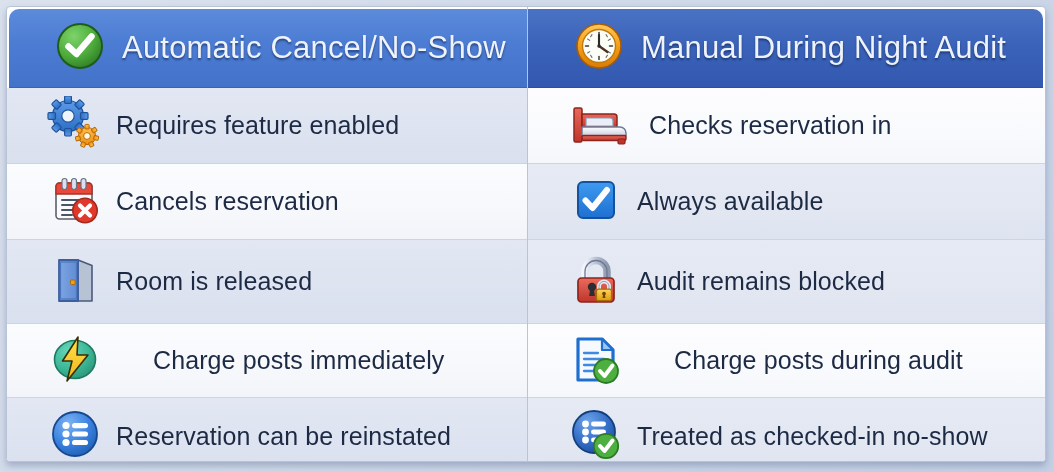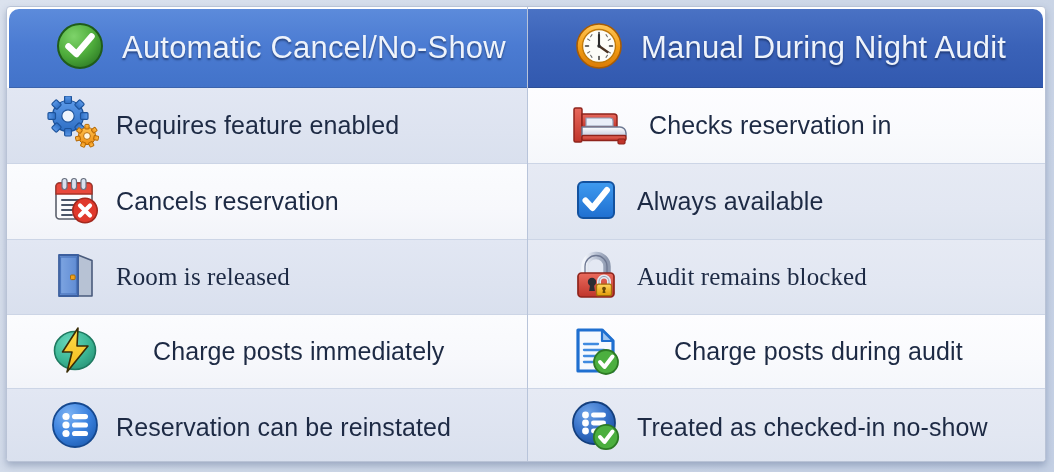--- a/index.html
+++ b/index.html
@@ -61,21 +61,21 @@
 
   
   .row {
     display: flex; align-items: center;
     padding-left: 40px;
     border-bottom: 1px solid #ccd5e6;
     position: relative;
   }
   .r0 { height: 76px; text-align: right; }
   .r1 { height: 76px; }
-  .r2 { height: 75px; font-family: Liberation Serif, serif; }
+  .r2 { height: 84px; }
   .r3 { height: 74px; gap: 37px; }
   .r4 { height: 76px; border-bottom: none; text-align: right; }
   .shade-a { background: linear-gradient(180deg,#e2e7f3 0%,#dde3f0 60%,#d9e0ee 100%); }
   .shade-b { background: linear-gradient(180deg,#fbfcfe 0%,#f7f8fc 60%,#f2f4f9 100%); }
   .col.right .shade-a { background: linear-gradient(180deg,#e6eaf4 0%,#e2e7f2 60%,#dee4f0 100%); }
   .col.right .shade-b { background: linear-gradient(180deg,#fdfdff 0%,#f9fafd 60%,#f5f7fb 100%); }
   .row-ico { flex: 0 0 auto; display: block; margin-right: 13px; }
   .row-label {
     font-size: 25px;
     color: #1d2a44;

